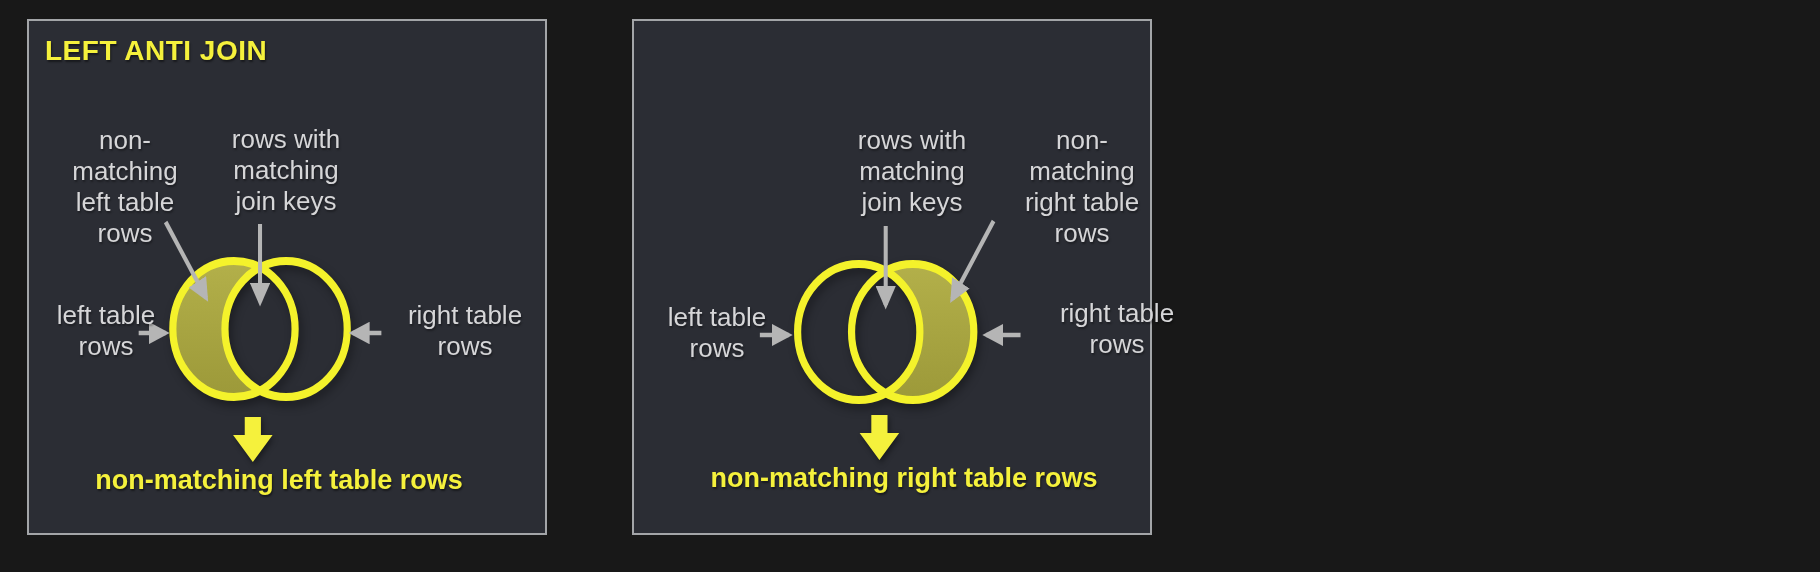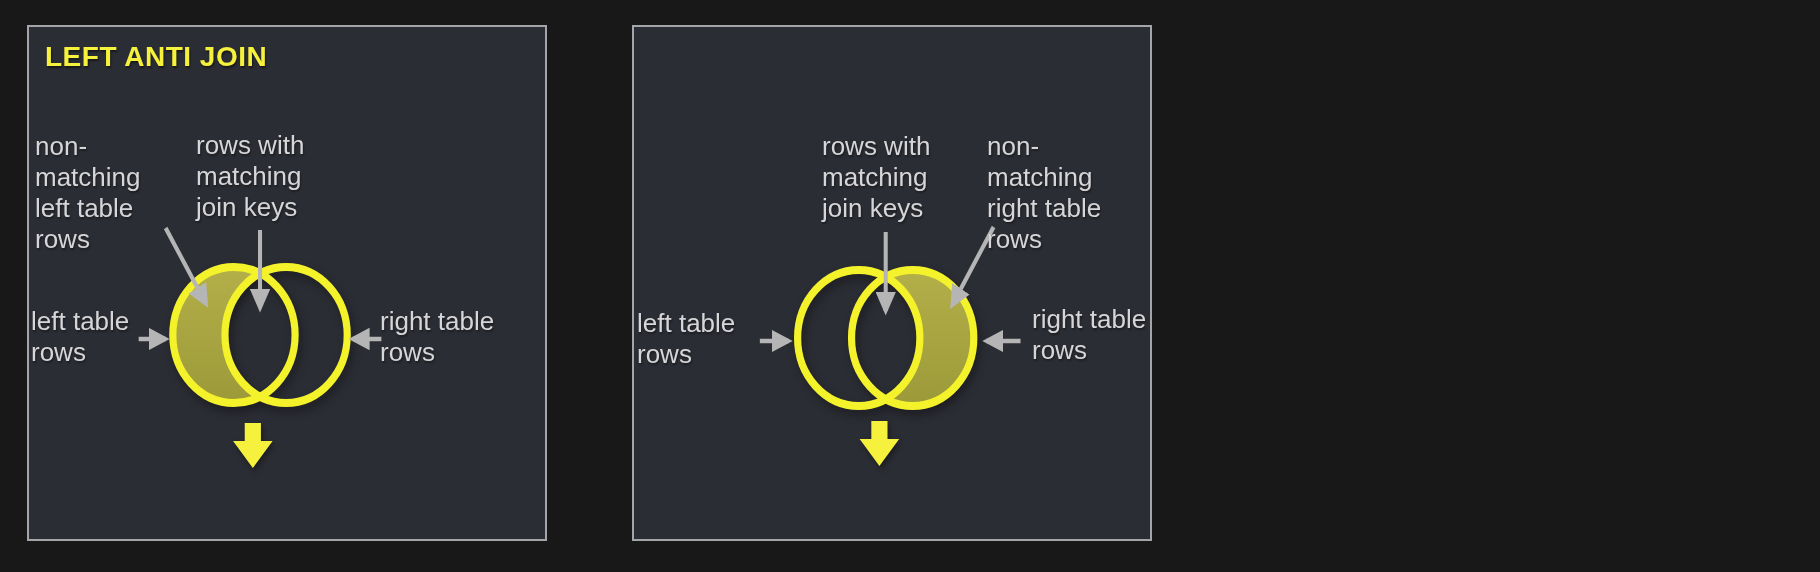--- a/index.html
+++ b/index.html
@@ -2,35 +2,35 @@
 <html style="--page-bg: #181818; --panel-bg: #2b2d34; --panel-border: #a3a5a8; --accent-yellow: #f5f13c; --ring-yellow: #f4f22b; --olive-light: #b3b04a; --olive-dark: #9c9939; --label-gray: #d6d6d8; --arrow-gray: #b5b5b5;"><head>
 <meta charset="utf-8">
 <style>
   html,body{margin:0;padding:0}
   body{
     width:1820px;height:572px;position:relative;overflow:hidden;
     background:var(--page-bg,#181818);
     font-family:"Liberation Sans",sans-serif;
   }
   .panel{
-    position:absolute;top:25px;width:520px;height:516px;box-sizing:border-box;
+    position:absolute;top:19px;width:520px;height:516px;box-sizing:border-box;
     background:var(--panel-bg,#2b2d34);
     border:2px solid var(--panel-border,#a3a5a8);
   }
   .panel--left{left:27px}
   .panel--right{left:632px}
 
   .panel-title{
     position:absolute;left:16px;top:14px;margin:0;
     font-size:28px;font-weight:bold;letter-spacing:.5px;
     color:var(--accent-yellow,#f5f13c);
     text-shadow:1px 2px 2px rgba(0,0,0,.45);
   }
   .region-label,.side-label{
-    position:absolute;text-align:left;white-space:pre-line;
+    position:absolute;text-align:center;white-space:pre-line;
     font-size:26px;line-height:31px;color:var(--label-gray,#d6d6d8);
     text-shadow:1px 2px 2px rgba(0,0,0,.35);
   }
   .result{
     position:absolute;text-align:center;font-size:27px;font-weight:bold;
     color:var(--accent-yellow,#f5f13c);
     text-shadow:1px 2px 2px rgba(0,0,0,.45);
   }
 
   
@@ -98,20 +98,21 @@
 matching
 left table
 rows</div>
   <div class="region-label label-intersection">rows with
 matching
 join keys</div>
   <div class="side-label label-left">left table
 rows</div>
   <div class="side-label label-right">right table
 rows</div>
+  <div class="result">non-matching left table rows</div>
 </section>
 
 <section class="panel panel--right">
   <svg class="venn-svg fill-right" viewBox="0 0 574 512" preserveAspectRatio="none">
     <defs>
       <linearGradient id="olive1" x1="0" y1="0" x2="0" y2="1">
         <stop offset="0" class="olive-stop-a"></stop>
           <stop offset="1" class="olive-stop-b"></stop>
       </linearGradient>
       <mask id="cutR1" maskUnits="userSpaceOnUse" x="0" y="0" width="574" height="512">
@@ -142,13 +143,14 @@
 matching
 join keys</div>
   <div class="region-label label-crescent">non-
 matching
 right table
 rows</div>
   <div class="side-label label-left">left table
 rows</div>
   <div class="side-label label-right">right table
 rows</div>
+  <div class="result">non-matching right table rows</div>
 </section>
 
 </body></html>

